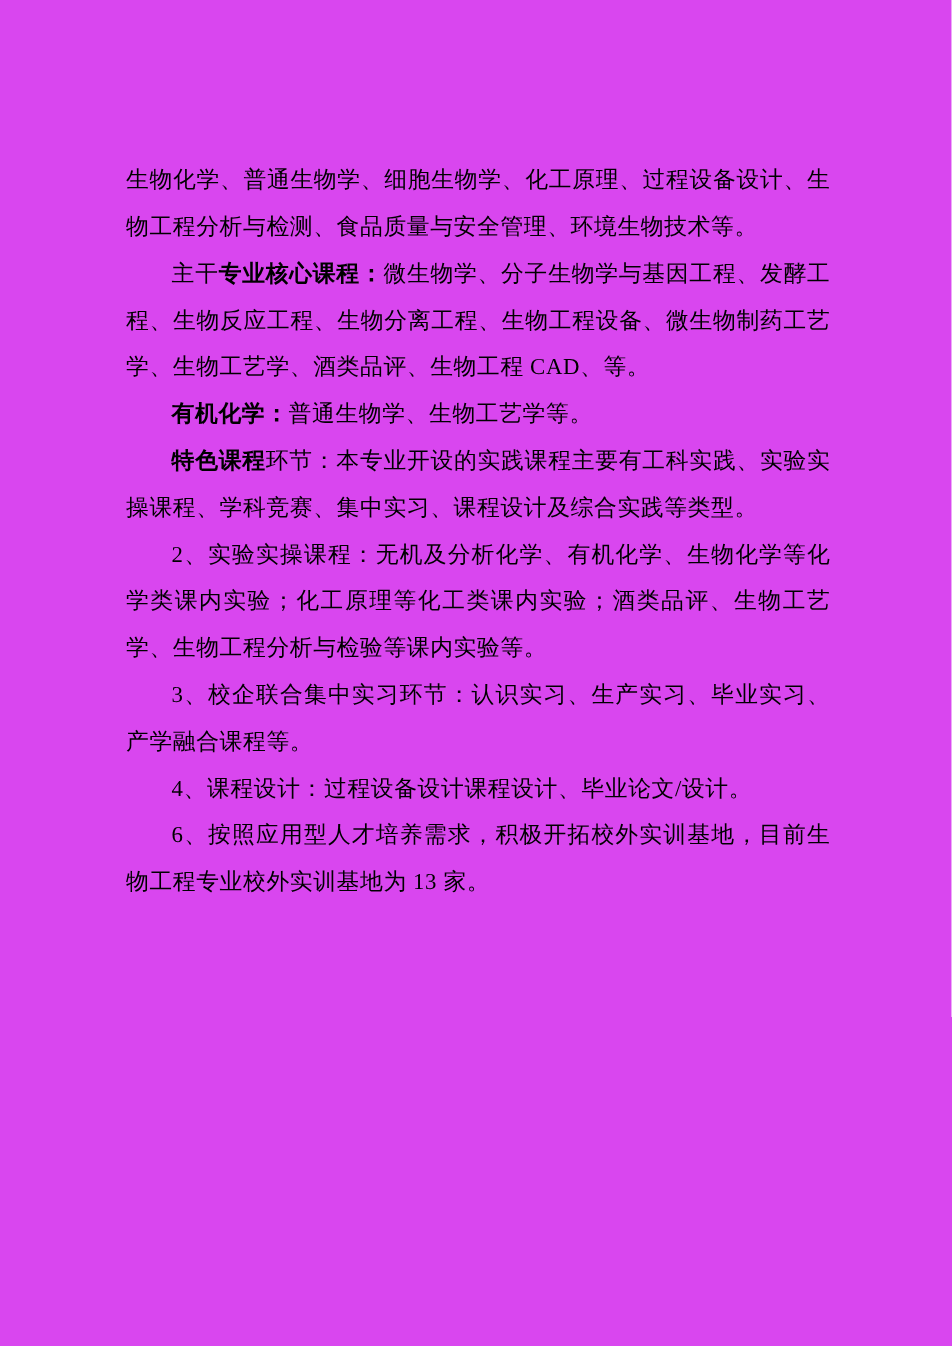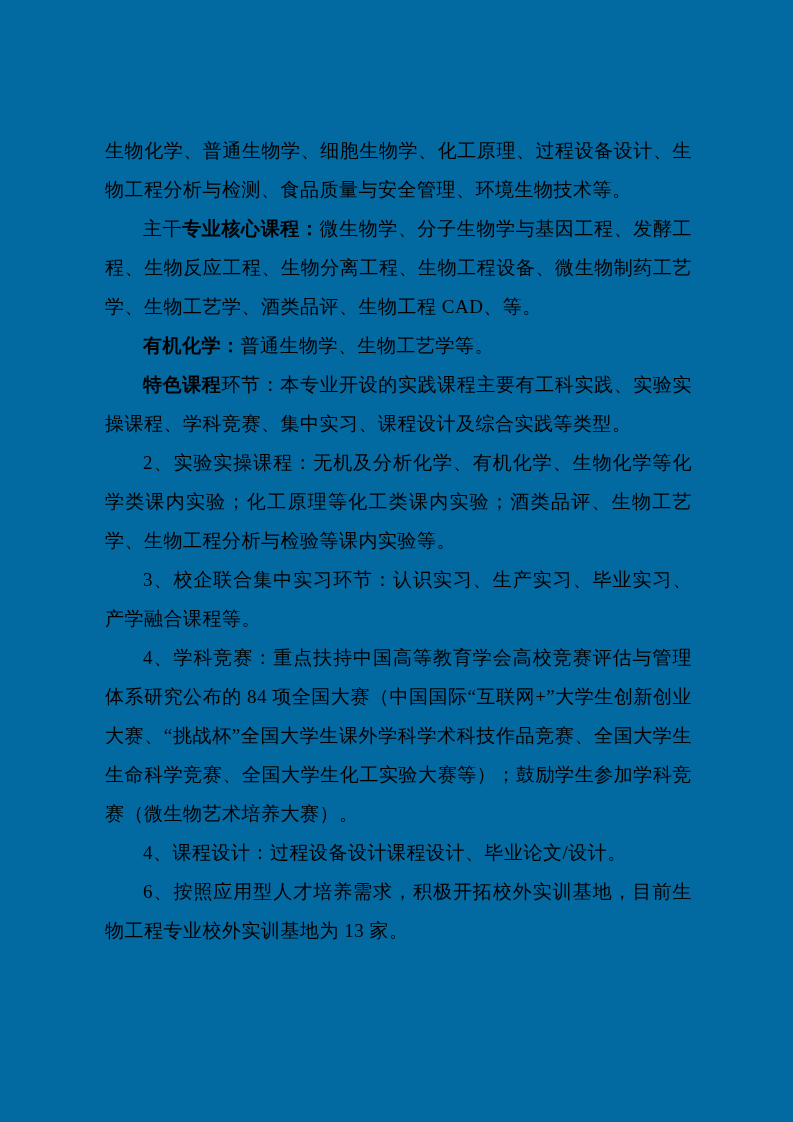--- a/index.html
+++ b/index.html
@@ -4,21 +4,21 @@
 <style>
   html, body {
     margin: 0;
     padding: 0;
     background: #ffffff;
   }
   .page {
     position: relative;
     width: 793px;
     height: 1122px;
-    background: #0369a1;
+    background: #d946ef;
     box-sizing: border-box;
     padding: 131px 101px 0 105px;
     overflow: hidden;
     font-family: "Liberation Serif", "DejaVu Serif", serif;
   }
   .body-text {
     font-size: 19px;
     line-height: 39px;
     color: #000000;
     text-align: justify;
@@ -40,17 +40,16 @@
 <body>
 
 <div class="page">
   <div class="body-text">
       <p class="para"><span class="run">生物化学、普通生物学、细胞生物学、化工原理、过程设备设计、生物工程分析与检测、食品质量与安全管理、环境生物技术等。</span></p>
       <p class="para indent"><span class="run">主干</span><span class="run bold">专业核心课程：</span><span class="run">微生物学、分子生物学与基因工程、发酵工程、生物反应工程、生物分离工程、生物工程设备、微生物制药工艺学、生物工艺学、酒类品评、生物工程 CAD、等。</span></p>
       <p class="para indent"><span class="run bold">有机化学：</span><span class="run">普通生物学、生物工艺学等。</span></p>
       <p class="para indent"><span class="run bold">特色课程</span><span class="run">环节：本专业开设的实践课程主要有工科实践、实验实操课程、学科竞赛、集中实习、课程设计及综合实践等类型。</span></p>
       <p class="para indent"><span class="run">2、实验实操课程：无机及分析化学、有机化学、生物化学等化学类课内实验；化工原理等化工类课内实验；酒类品评、生物工艺学、生物工程分析与检验等课内实验等。</span></p>
       <p class="para indent"><span class="run">3、校企联合集中实习环节：认识实习、生产实习、毕业实习、产学融合课程等。</span></p>
-      <p class="para indent"><span class="run">4、学科竞赛：重点扶持中国高等教育学会高校竞赛评估与管理体系研究公布的 84 项全国大赛（中国国际“互联网+”大学生创新创业大赛、“挑战杯”全国大学生课外学科学术科技作品竞赛、全国大学生生命科学竞赛、全国大学生化工实验大赛等）；鼓励学生参加学科竞赛（微生物艺术培养大赛）。</span></p>
       <p class="para indent"><span class="run">4、课程设计：过程设备设计课程设计、毕业论文/设计。</span></p>
       <p class="para indent"><span class="run">6、按照应用型人才培养需求，积极开拓校外实训基地，目前生物工程专业校外实训基地为 13 家。</span></p>
     </div>
 </div>
 
 </body></html>

